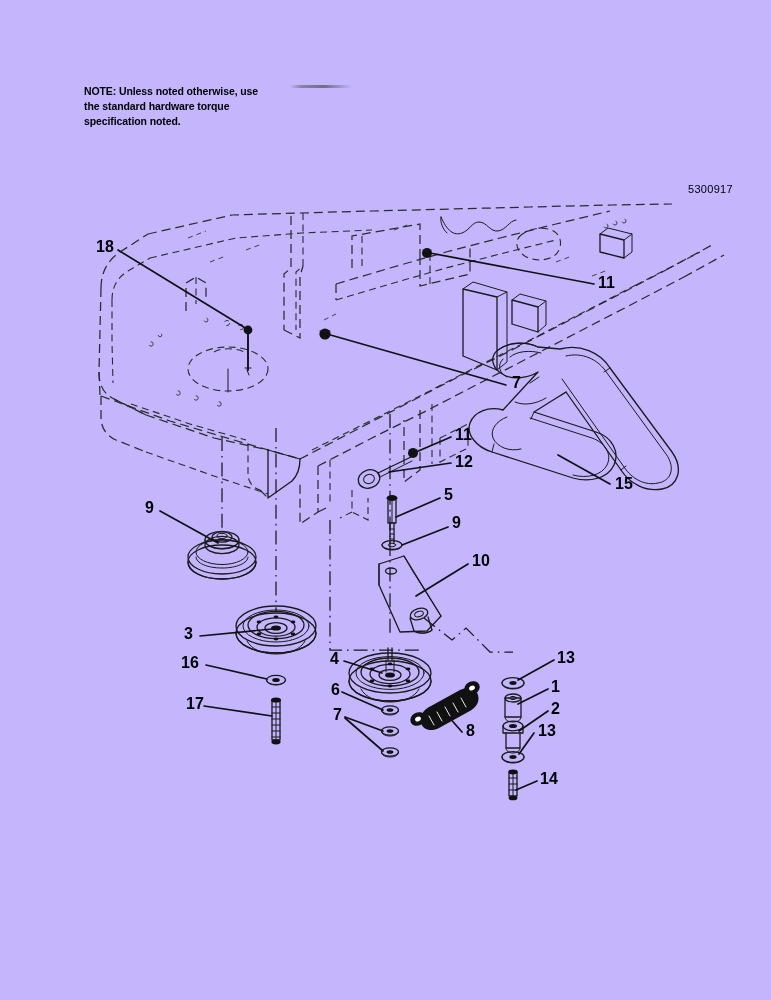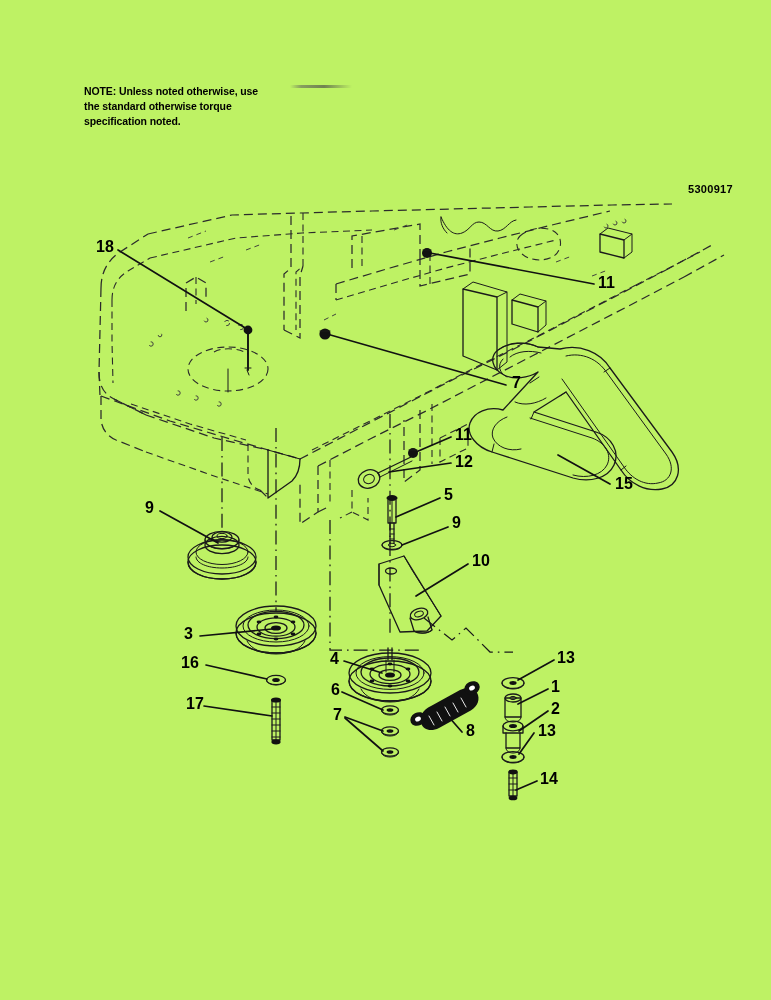--- a/index.html
+++ b/index.html
@@ -13,40 +13,40 @@
     height: 1000px;
     position: relative;
     font-family: "Liberation Sans", sans-serif;
     overflow: hidden;
   }
   #page {
     position: absolute;
     left: 0; top: 0;
     width: 771px;
     height: 1000px;
-    background: #bef264;
+    background: #c4b5fd;
   }
   .note-block {
     position: absolute;
     left: 84px;
     top: 84px;
     width: 200px;
     font-size: 10.5px;
     font-weight: bold;
     line-height: 1.42;
     color: #000000;
     letter-spacing: -0.1px;
   }
   .note-block div { white-space: pre; }
   .partnum {
     position: absolute;
     left: 648px;
     top: 183px;
     font-size: 11px;
-    font-weight: bold;
+    font-weight: normal;
     color: #000000;
     letter-spacing: 0.3px;
     padding-left: 40px;
   }
   .smudge {
     position: absolute;
     left: 290px;
     top: 85px;
     width: 62px;
     height: 3px;
@@ -65,21 +65,21 @@
     fill: #000000;
   }
 </style>
 </head>
 <body>
 
 <div id="page">
 
   <div class="note-block">
     <div>NOTE: Unless noted otherwise, use</div>
-    <div>the standard otherwise torque</div>
+    <div>the standard hardware torque</div>
     <div>specification noted.</div>
   </div>
 
   <div class="smudge"></div>
 
   <div class="partnum">5300917</div>
 
   <svg id="art" viewBox="0 0 771 1000">
     <defs>
       <style>

